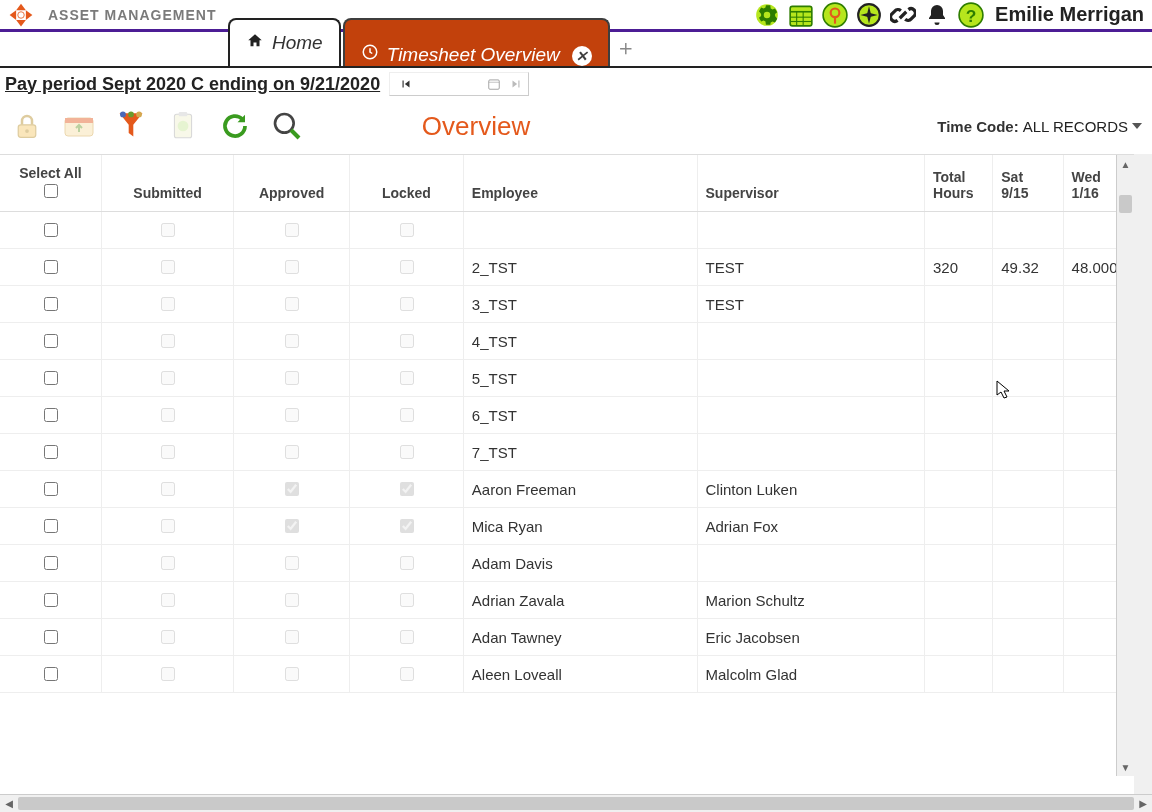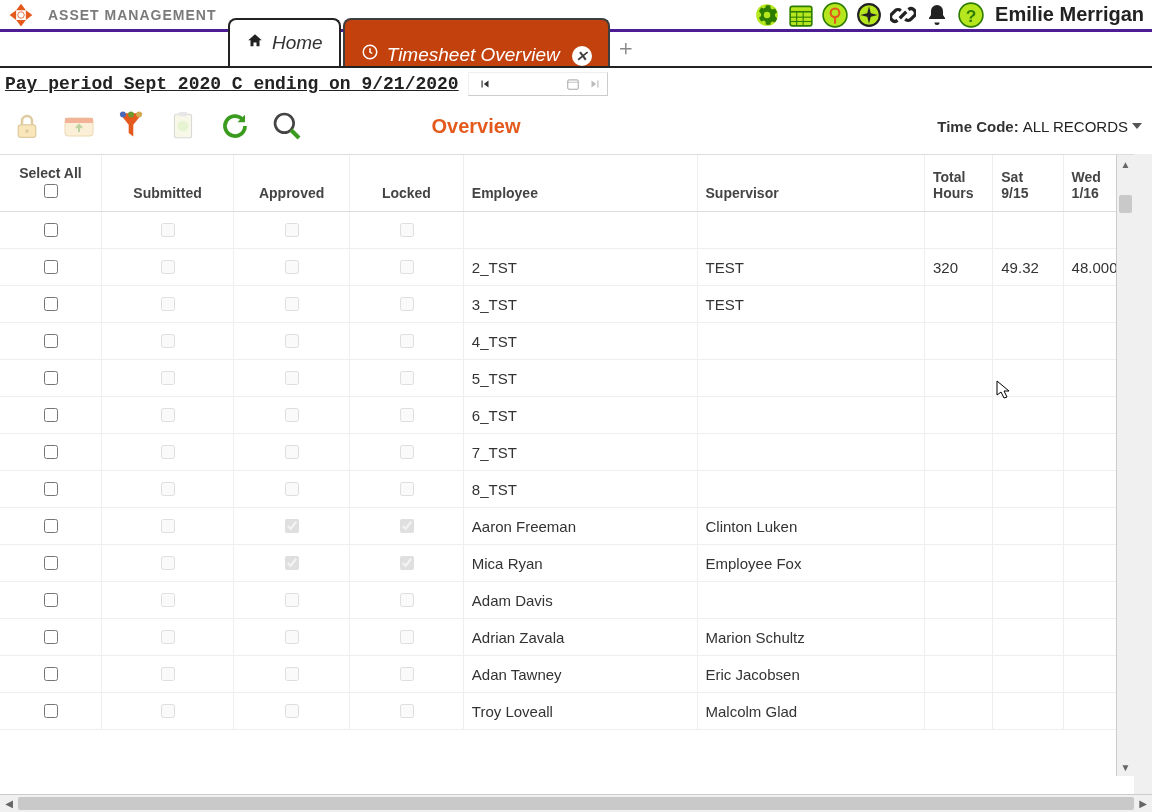--- a/index.html
+++ b/index.html
@@ -106,21 +106,20 @@
     cursor: pointer;
     height: 36px;
   }
   
   .payperiod-bar {
     display: flex;
     align-items: center;
     height: 30px;
     padding: 2px 6px 0 4px;
     gap: 8px;
-    font-family: Liberation Mono, monospace;
   }
   .payperiod-label {
     font-size: 18px;
     font-weight: 700;
     color: #222;
     text-decoration: underline;
     cursor: pointer;
     border: 1px solid transparent;
   }
   .payperiod-input {
@@ -153,22 +152,22 @@
     align-items: center;
     gap: 18px;
   }
   .ticon { width: 34px; height: 34px; display:flex;align-items:center;justify-content:center;cursor:pointer; }
   .ticon.disabled { opacity: 0.45; cursor: default; }
   .overview-title {
     position: absolute;
     left: 50%;
     transform: translateX(-50%);
     color: #e4591c;
-    font-size: 20px;
-    font-weight: 700;
+    font-size: 26px;
+    font-weight: 400;
     margin-left: -100px;
   }
   .timecode-wrap {
     margin-left: auto;
     display:flex;
     align-items:center;
     gap: 4px;
     font-size: 15px;
   }
   .timecode-wrap b { font-weight: 700; }
@@ -548,46 +547,35 @@
     <td class="center"><input type="checkbox" disabled="" style=""></td>
     <td>7_TST</td>
     <td></td>
     <td></td>
     <td></td>
     <td></td>
   </tr>
             <tr>
     <td class="center"><input type="checkbox" style=""></td>
     <td class="center"><input type="checkbox" disabled="" style=""></td>
-    <td class="center"><input type="checkbox" disabled="" style=""></td>
-    <td class="center"><input type="checkbox" disabled="" style=""></td>
-    <td>8_TST</td>
-    <td></td>
-    <td></td>
-    <td></td>
-    <td></td>
-  </tr>
-            <tr>
-    <td class="center"><input type="checkbox" style=""></td>
-    <td class="center"><input type="checkbox" disabled="" style=""></td>
     <td class="center"><input type="checkbox" disabled="" checked="" style=""></td>
     <td class="center"><input type="checkbox" disabled="" checked="" style=""></td>
     <td>Aaron Freeman</td>
     <td>Clinton Luken</td>
     <td></td>
     <td></td>
     <td></td>
   </tr>
             <tr>
     <td class="center"><input type="checkbox" style=""></td>
     <td class="center"><input type="checkbox" disabled="" style=""></td>
     <td class="center"><input type="checkbox" disabled="" checked="" style=""></td>
     <td class="center"><input type="checkbox" disabled="" checked="" style=""></td>
     <td>Mica Ryan</td>
-    <td>Employee Fox</td>
+    <td>Adrian Fox</td>
     <td></td>
     <td></td>
     <td></td>
   </tr>
             <tr>
     <td class="center"><input type="checkbox" style=""></td>
     <td class="center"><input type="checkbox" disabled="" style=""></td>
     <td class="center"><input type="checkbox" disabled="" style=""></td>
     <td class="center"><input type="checkbox" disabled="" style=""></td>
     <td>Adam Davis</td>
@@ -616,21 +604,21 @@
     <td>Eric Jacobsen</td>
     <td></td>
     <td></td>
     <td></td>
   </tr>
             <tr>
     <td class="center"><input type="checkbox" style=""></td>
     <td class="center"><input type="checkbox" disabled="" style=""></td>
     <td class="center"><input type="checkbox" disabled="" style=""></td>
     <td class="center"><input type="checkbox" disabled="" style=""></td>
-    <td>Troy Loveall</td>
+    <td>Aleen Loveall</td>
     <td>Malcolm Glad</td>
     <td></td>
     <td></td>
     <td></td>
   </tr>
           </tbody>
     </table>
     <div class="vscroll">
       <div class="vscroll-arrow up">▲</div>
       <div class="vscroll-thumb-outer"></div>

